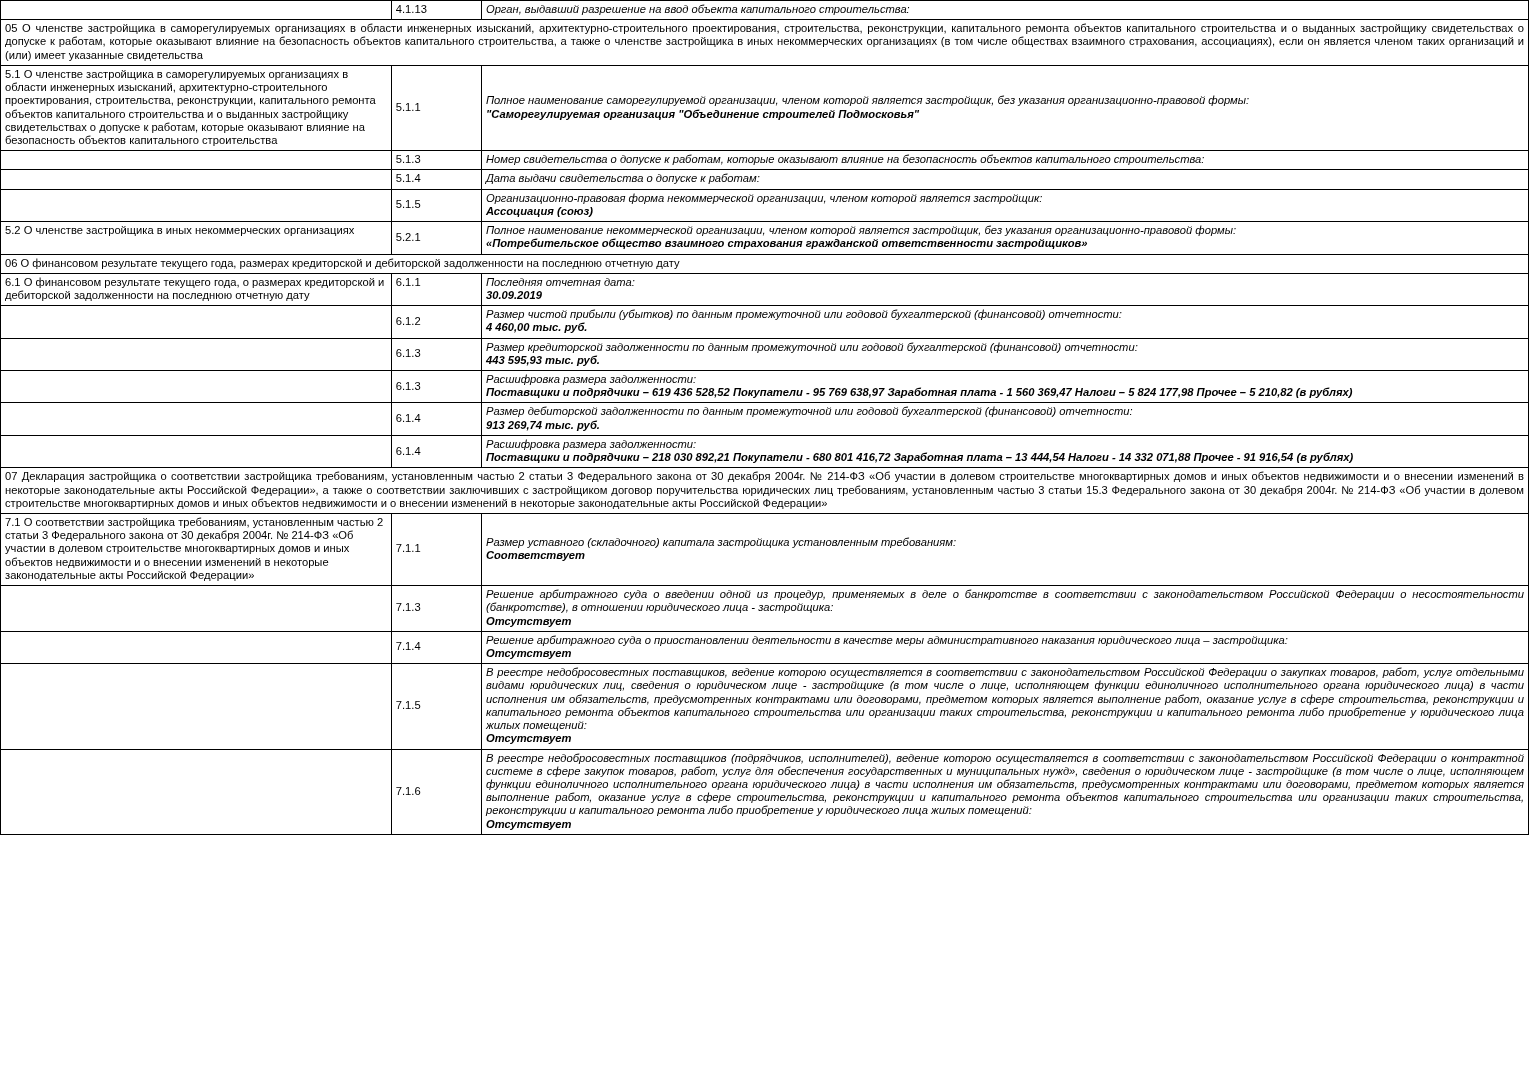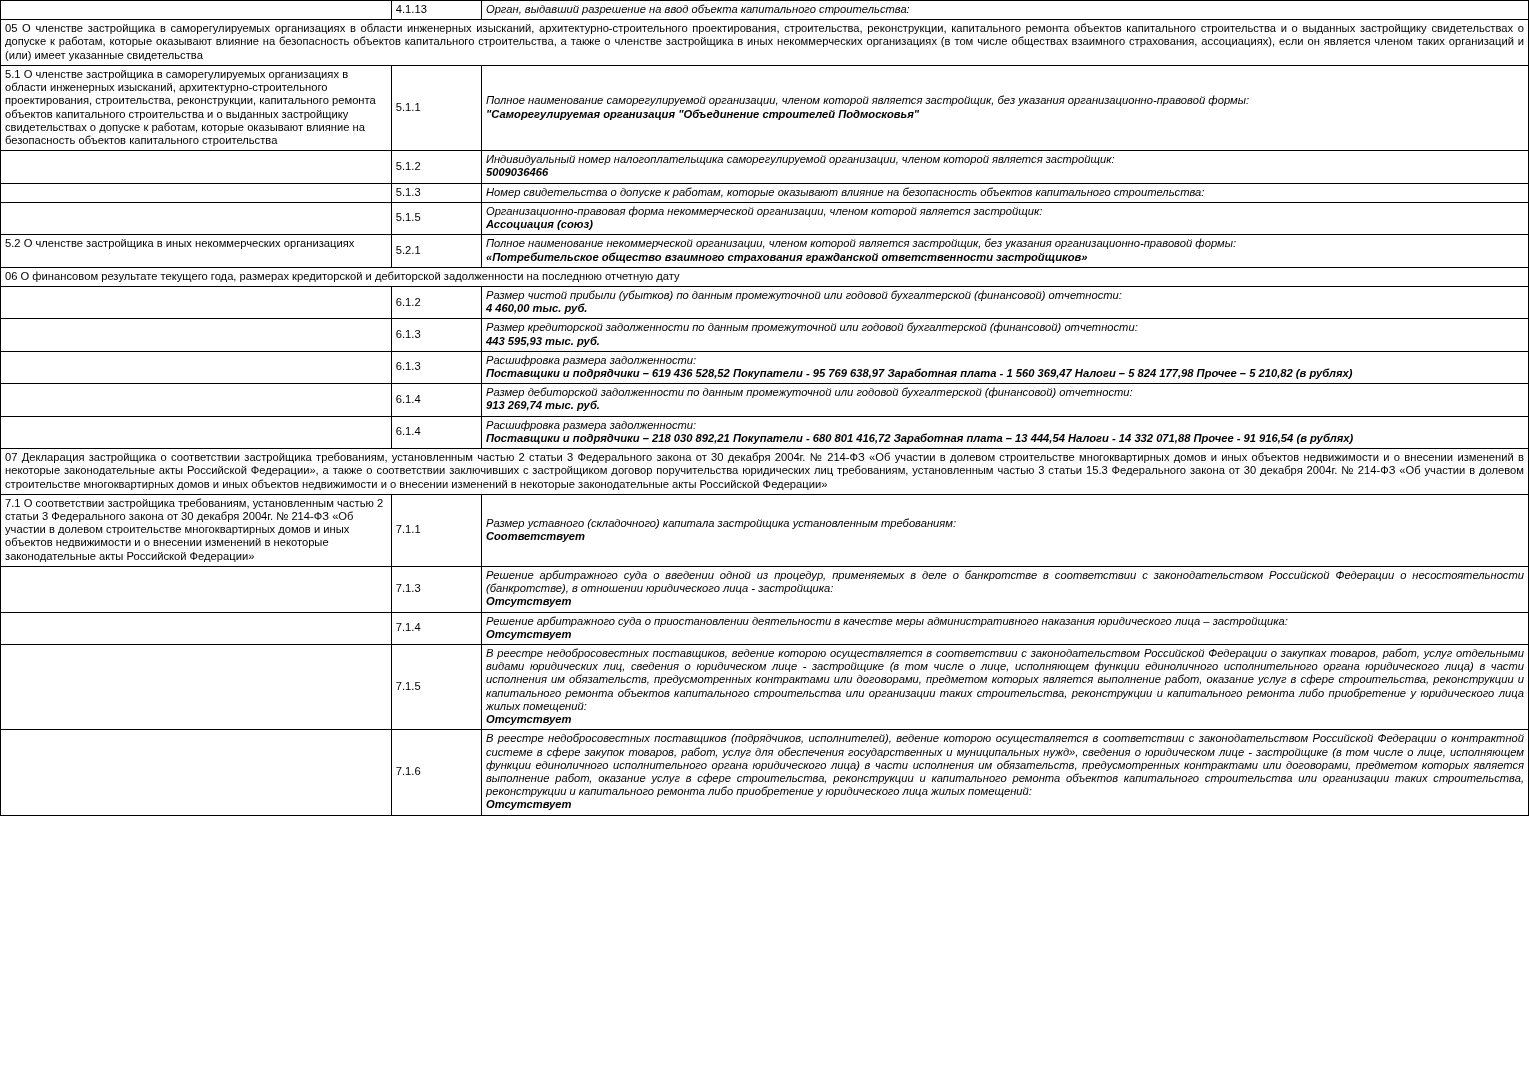--- a/index.html
+++ b/index.html
@@ -56,37 +56,36 @@
 
     <tr>
       <td class="c1" rowspan="1">5.1 О членстве застройщика в саморегулируемых организациях в области инженерных изысканий, архитектурно-строительного проектирования, строительства, реконструкции, капитального ремонта объектов капитального строительства и о выданных застройщику свидетельствах о допуске к работам, которые оказывают влияние на безопасность объектов капитального строительства</td>
       <td class="c2 midl">5.1.1</td>
       <td class="c3 midl">
         <span class="lbl">Полное наименование саморегулируемой организации, членом которой является застройщик, без указания организационно-правовой формы:</span>
         <span class="val">"Саморегулируемая организация "Объединение строителей Подмосковья"</span>
       </td>
     </tr>
 
-    <tr>
-      <td class="c1"></td>
-      <td class="c2 midl">5.1.2</td>
-      <td class="c3">
-        <span class="lbl">Индивидуальный номер налогоплательщика саморегулируемой организации, членом которой является застройщик:</span>
-        <span class="val">5009036466</span>
-      </td>
-    </tr>
 
     <tr>
       <td class="c1"></td>
       <td class="c2 midl">5.1.3</td>
       <td class="c3">
         <span class="lbl">Номер свидетельства о допуске к работам, которые оказывают влияние на безопасность объектов капитального строительства:</span>
       </td>
     </tr>
 
+    <tr>
+      <td class="c1"></td>
+      <td class="c2 midl">5.1.4</td>
+      <td class="c3">
+        <span class="lbl">Дата выдачи свидетельства о допуске к работам:</span>
+      </td>
+    </tr>
 
     <tr>
       <td class="c1"></td>
       <td class="c2 midl">5.1.5</td>
       <td class="c3">
         <span class="lbl">Организационно-правовая форма некоммерческой организации, членом которой является застройщик:</span>
         <span class="val">Ассоциация (союз)</span>
       </td>
     </tr>
 
@@ -97,20 +96,28 @@
         <span class="lbl">Полное наименование некоммерческой организации, членом которой является застройщик, без указания организационно-правовой формы:</span>
         <span class="val">«Потребительское общество взаимного страхования гражданской ответственности застройщиков»</span>
       </td>
     </tr>
 
 
     <tr>
       <td colspan="3">06 О финансовом результате текущего года, размерах кредиторской и дебиторской задолженности на последнюю отчетную дату</td>
     </tr>
 
+    <tr>
+      <td class="c1">6.1 О финансовом результате текущего года, о размерах кредиторской и дебиторской задолженности на последнюю отчетную дату</td>
+      <td class="c2">6.1.1</td>
+      <td class="c3">
+        <span class="lbl">Последняя отчетная дата:</span>
+        <span class="val">30.09.2019</span>
+      </td>
+    </tr>
 
     <tr>
       <td class="c1"></td>
       <td class="c2 midl">6.1.2</td>
       <td class="c3">
         <span class="lbl">Размер чистой прибыли (убытков) по данным промежуточной или годовой бухгалтерской (финансовой) отчетности:</span>
         <span class="val">4 460,00 тыс. руб.</span>
       </td>
     </tr>
 

